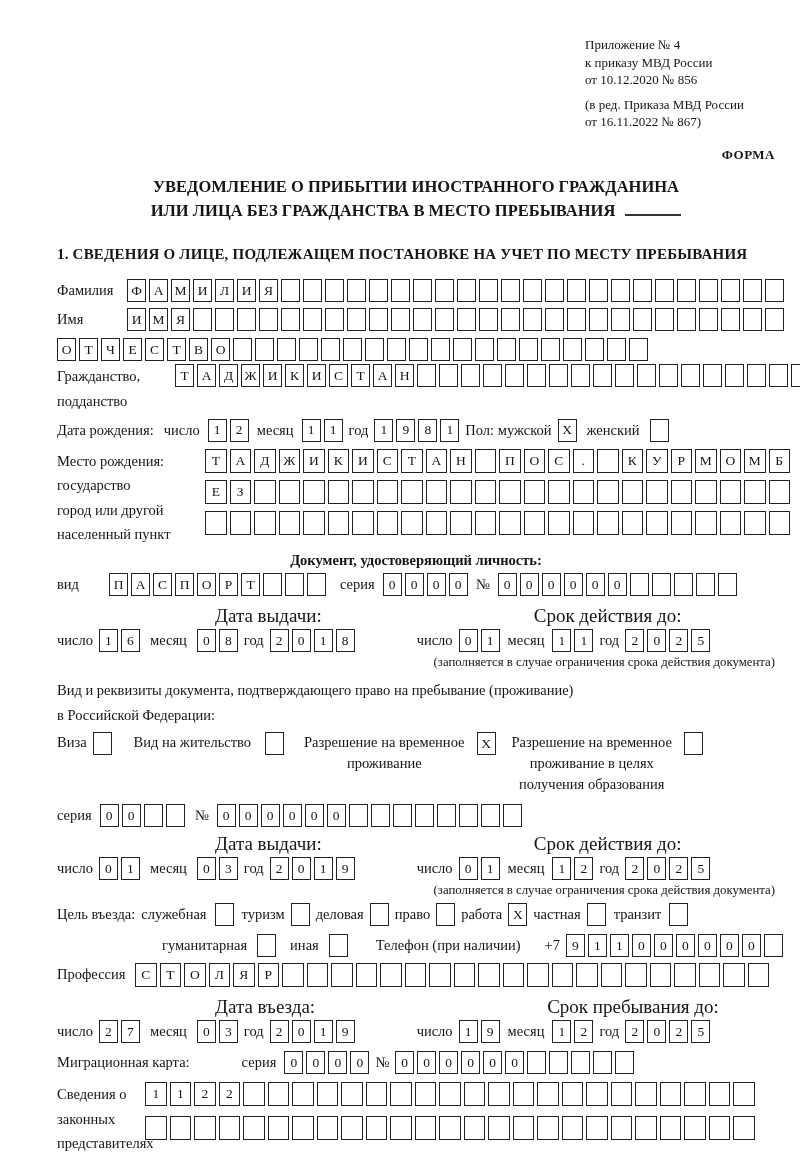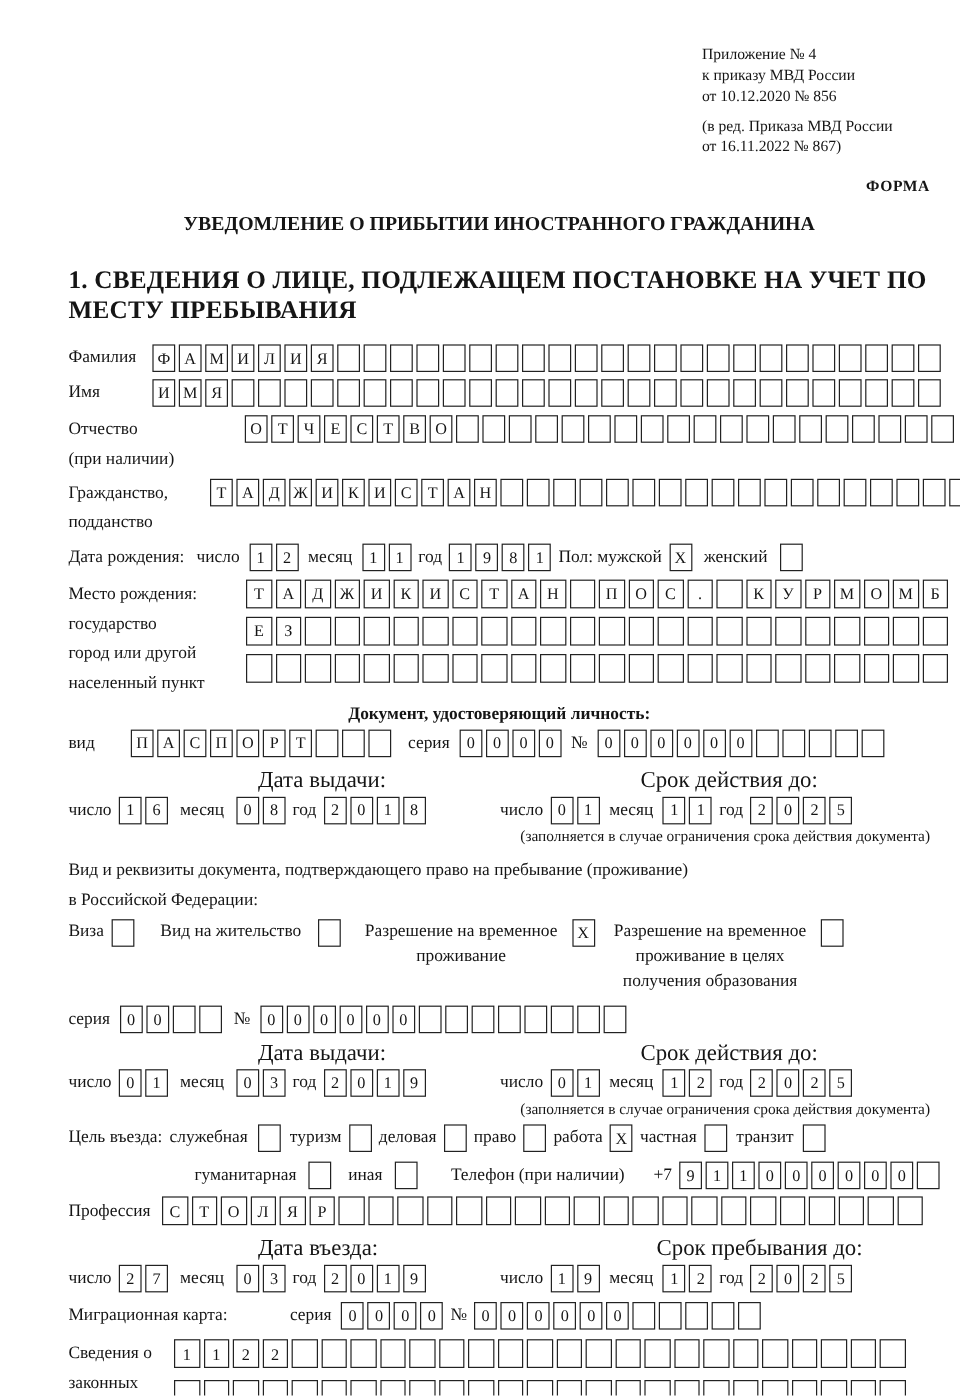--- a/index.html
+++ b/index.html
@@ -3,21 +3,21 @@
 <meta charset="utf-8">
 <style>
   html,body{margin:0;padding:0;background:#ffffff;}
   body{width:800px;height:1163px;font-family:"Liberation Serif",serif;color:#151515;}
   .page{box-sizing:border-box;width:800px;height:1163px;padding:36px 25px 12px 57px;overflow:hidden;display:flex;flex-direction:column;}
   .annex{margin-left:auto;width:190px;font-size:13px;line-height:1.35;}
   .annex .grp2{margin-top:7px;}
   .forma{text-align:right;font-weight:bold;font-size:13px;margin-top:16px;letter-spacing:.5px;}
   .title{text-align:center;font-weight:bold;font-size:16.5px;line-height:1.5;margin-top:12px;}
   .blankline{display:inline-block;width:56px;border-bottom:2px solid #333;height:2px;margin-left:10px;}
-  .sec-heading{font-weight:bold;font-size:21px;margin-top:22px;letter-spacing:.2px;}
+  .sec-heading{font-weight:bold;font-size:15px;margin-top:22px;letter-spacing:.2px;}
   .rows{margin-top:16px;}
   .frow{display:flex;align-items:center;margin-top:6px;}
   .top{align-items:flex-start;}
   .lbl{font-size:14.5px;flex:0 0 auto;line-height:1.45;}
   .pre{white-space:pre-line;}
   .center{text-align:center;}
   .cells{display:flex;gap:3px;flex:0 0 auto;}
   .cell{box-sizing:border-box;width:19px;height:23px;border:1.6px solid #222;background:#fff;
         display:flex;align-items:center;justify-content:center;font-size:13.5px;line-height:1;flex:0 0 auto;}
   .wide .cell{width:21.5px;height:24px;}
@@ -40,20 +40,21 @@
     <div class="grp2">
       <div>(в ред. Приказа МВД России</div>
       <div>от 16.11.2022 № 867)</div>
     </div>
   </div>
 
   <div class="forma">ФОРМА</div>
 
   <div class="title">
     <div>УВЕДОМЛЕНИЕ О ПРИБЫТИИ ИНОСТРАННОГО ГРАЖДАНИНА</div>
+    <div><span>ИЛИ ЛИЦА БЕЗ ГРАЖДАНСТВА В МЕСТО ПРЕБЫВАНИЯ</span><span class="blankline"></span></div>
   </div>
 
   <div class="sec-heading">1. СВЕДЕНИЯ О ЛИЦЕ, ПОДЛЕЖАЩЕМ ПОСТАНОВКЕ НА УЧЕТ ПО МЕСТУ ПРЕБЫВАНИЯ</div>
 
   <div class="rows">
 
     <div class="frow" style="margin-top:0;">
       <span class="lbl" style="width:70px">Фамилия</span>
       <span class="cells">
           <span class="cell">Ф</span>
@@ -119,24 +120,20 @@
           <span class="cell"></span>
           <span class="cell"></span>
           <span class="cell"></span>
           <span class="cell"></span>
           <span class="cell"></span>
           <span class="cell"></span>
         </span>
     </div>
 
     <div class="frow top" style="margin-top:7px;">
-      <span class="lblcol" style="width:147px;flex:0 0 auto;">
-        <div>Отчество</div>
-        <div>(при наличии)</div>
-      </span>
       <span class="cells">
           <span class="cell">О</span>
           <span class="cell">Т</span>
           <span class="cell">Ч</span>
           <span class="cell">Е</span>
           <span class="cell">С</span>
           <span class="cell">Т</span>
           <span class="cell">В</span>
           <span class="cell">О</span>
           <span class="cell"></span>

